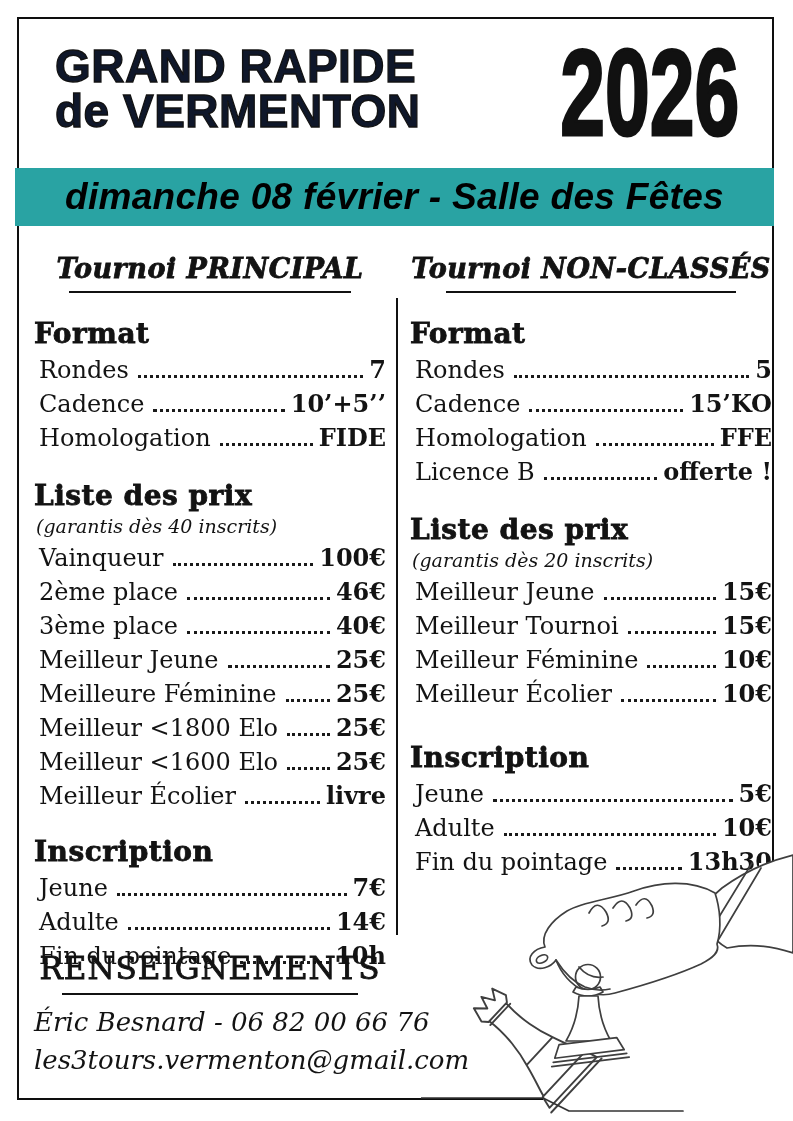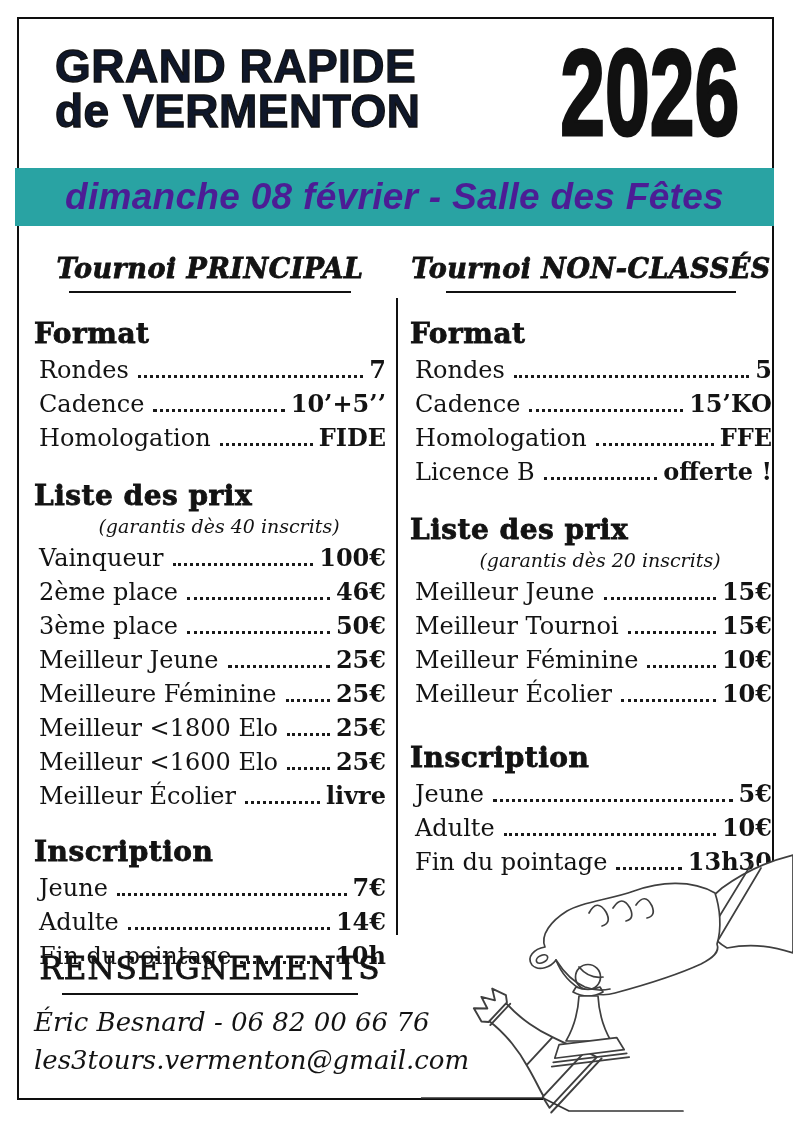--- a/index.html
+++ b/index.html
@@ -17,40 +17,40 @@
   .year{
     font-family:"Liberation Sans", sans-serif;font-weight:bold;font-size:122px;line-height:0.78;
     -webkit-text-stroke:3px #111;color:#111;transform:scaleX(0.66);transform-origin:right top;margin-top:2px;
   }
   
   .banner{
     position:absolute;left:15px;top:168px;width:759px;height:58px;background:#29a3a3;
     display:flex;align-items:center;justify-content:center;z-index:3;
   }
   .banner-text{
-    font-family:"Liberation Sans", sans-serif;font-weight:bold;font-style:italic;color:#4c1d95;
+    font-family:"Liberation Sans", sans-serif;font-weight:bold;font-style:italic;color:#000000;
     font-size:37px;letter-spacing:0.3px;white-space:nowrap;
   }
   
   .col{position:absolute;top:253px;z-index:2;}
   .col-left{left:34px;width:352px;}
   .col-right{left:410px;width:362px;}
   .col-heading{
     font-weight:bold;font-size:27px;text-align:center;letter-spacing:0.5px;line-height:32px;
     -webkit-text-stroke:0.8px #111;white-space:nowrap;font-style:italic;
   }
   .col-rule{border-top:2px solid #111;width:80%;margin:6px auto 0;}
   .divider{position:absolute;left:396px;top:298px;height:637px;border-left:2px solid #111;z-index:2;}
   .section{margin-top:24px;}
   .section.tight{margin-top:24px;}
   .section-title{
     font-weight:bold;font-size:28px;line-height:34px;letter-spacing:0.5px;
     -webkit-text-stroke:0.8px #111;
   }
-  .section-note{font-style:italic;font-size:19px;line-height:26px;margin-left:18px;text-align:center;}
+  .section-note{font-style:italic;font-size:19px;line-height:26px;margin-left:2px;}
   .rows{margin-top:2px;}
   .row{display:flex;align-items:baseline;font-size:24px;line-height:34px;padding-left:5px;}
   .rows.compact .row{line-height:33px;}
   .lbl{white-space:nowrap;}
   .dots{flex:1;border-bottom:3px dotted #1a1a1a;margin:0 6px 7px 9px;min-width:12px;}
   .val{font-weight:bold;white-space:nowrap;}
   
   .info{position:absolute;left:34px;top:950px;width:352px;text-align:center;z-index:2;}
   .info-title{font-weight:normal;font-size:31px;line-height:36px;letter-spacing:1px;-webkit-text-stroke:0.9px #111;}
   .info-rule{border-top:2px solid #111;width:84%;margin:7px auto 8px;}
@@ -112,21 +112,21 @@
           <span class="val">100€</span>
         </div>
       <div class="row">
           <span class="lbl">2ème place</span>
           <span class="dots"></span>
           <span class="val">46€</span>
         </div>
       <div class="row">
           <span class="lbl">3ème place</span>
           <span class="dots"></span>
-          <span class="val">50€</span>
+          <span class="val">40€</span>
         </div>
       <div class="row">
           <span class="lbl">Meilleur Jeune</span>
           <span class="dots"></span>
           <span class="val">25€</span>
         </div>
       <div class="row">
           <span class="lbl">Meilleure Féminine</span>
           <span class="dots"></span>
           <span class="val">25€</span>

